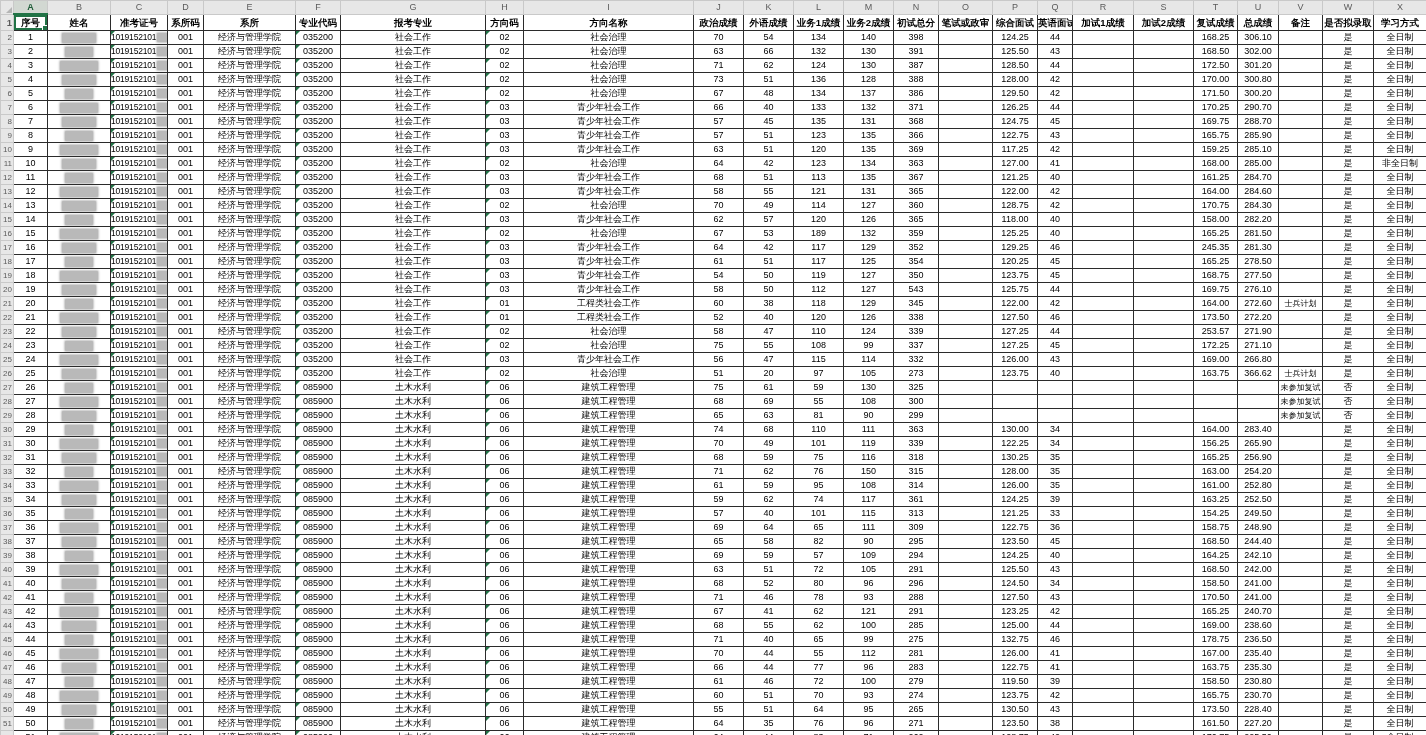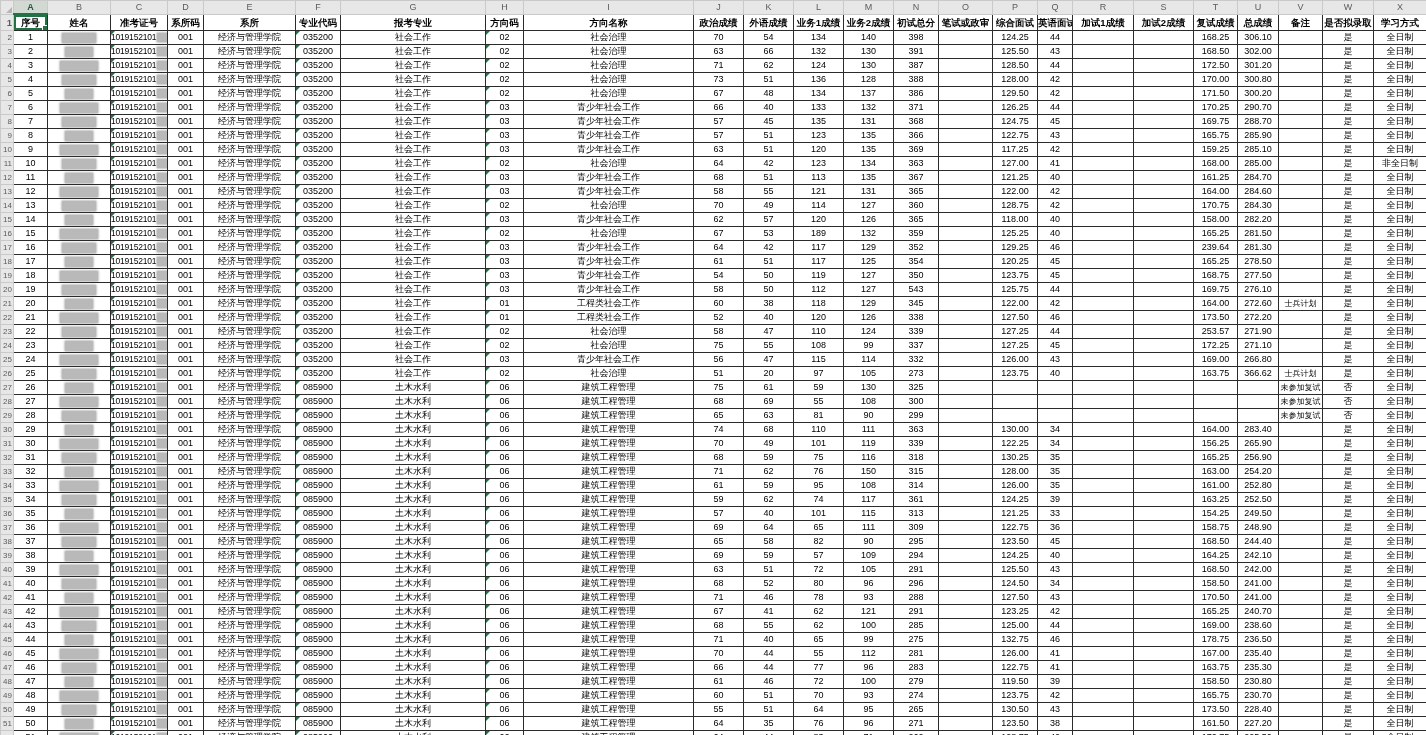--- a/index.html
+++ b/index.html
@@ -535,21 +535,21 @@
           <td class="">64</td>
           <td class="">42</td>
           <td class="">117</td>
           <td class="">129</td>
           <td class="">352</td>
           <td class=""></td>
           <td class="">129.25</td>
           <td class="">46</td>
           <td class=""></td>
           <td class=""></td>
-          <td class="">239.64</td>
+          <td class="">245.35</td>
           <td class="">281.30</td>
           <td class="sm"></td>
           <td class="">是</td>
           <td class="">全日制</td>
         </tr>
         <tr>
           <td class="gut">18</td>
           <td class="">17</td>
           <td class=""><span class="redact" style="width:28px"></span></td>
           <td class="tri tk">1019152101<span class="redact rk"></span></td>

